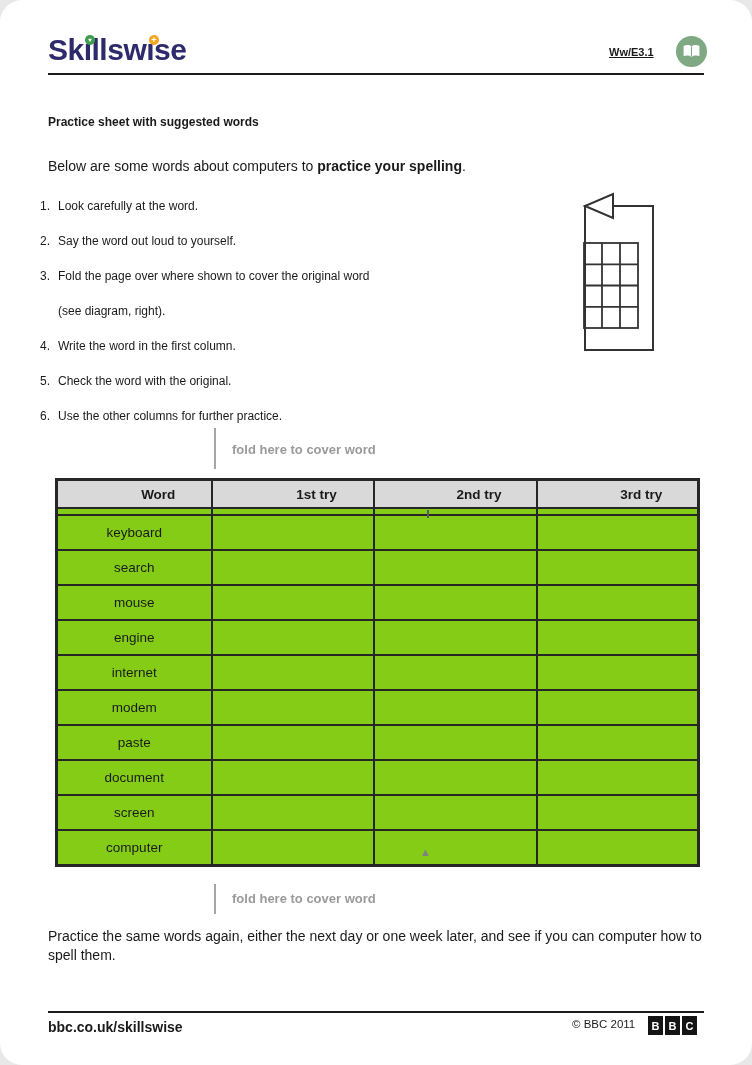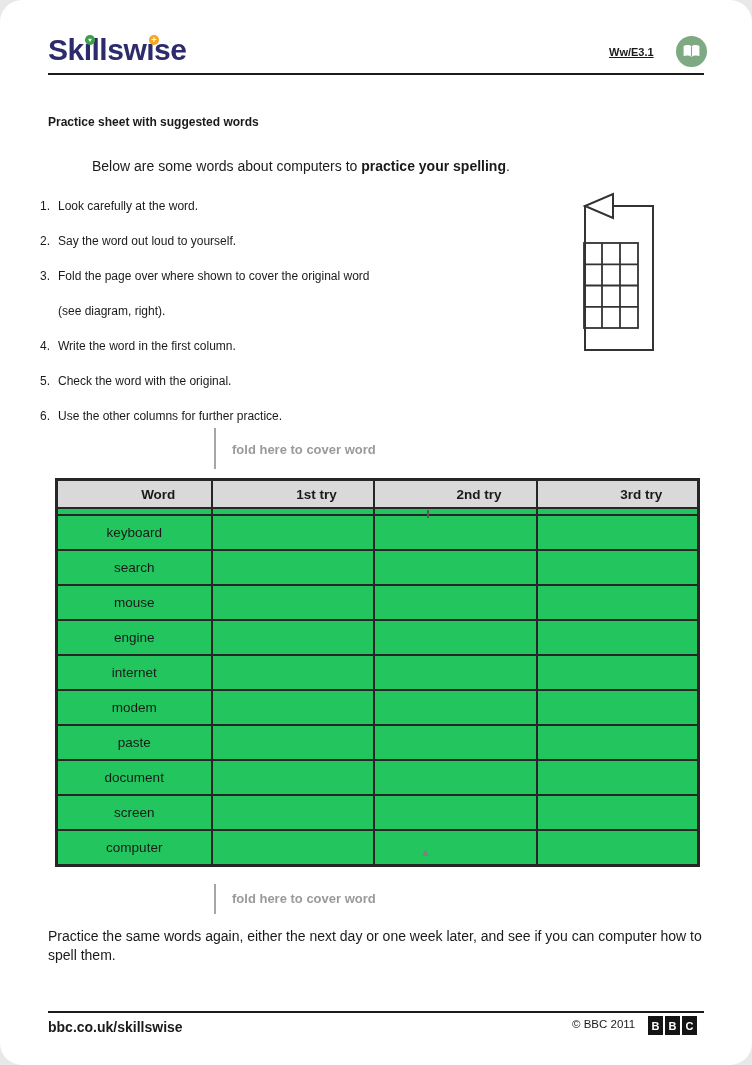--- a/index.html
+++ b/index.html
@@ -21,21 +21,21 @@
   .dot-plus{left:101px;top:1px;background:var(--logo-dot-orange,#f5a623);font-size:9px;line-height:8px;font-weight:bold;}
   .level{position:absolute;left:609px;top:46px;font-size:11px;font-weight:bold;text-decoration:underline;}
   .book-badge{
     position:absolute;left:676px;top:36px;width:31px;height:31px;border-radius:50%;
     background:var(--book-icon-green,#7ea982);display:flex;align-items:center;justify-content:center;
   }
   .rule{position:absolute;left:48px;height:2px;background:#1c1c1c;width:656px;}
   .rule-top{top:73px;}
   
   .title{position:absolute;left:48px;top:115px;font-size:12px;font-weight:bold;}
-  .intro{position:absolute;left:48px;top:158px;font-size:14px;margin-left:44px;}
+  .intro{position:absolute;left:48px;top:158px;font-size:14px;}
   .instructions{position:absolute;left:40px;top:196px;font-size:12px;}
   .instr{line-height:20px;margin-bottom:15px;}
   .instr .num{display:inline-block;width:18px;}
   .instr .cont{padding-left:18px;margin-top:15px;}
   
   .diagram{position:absolute;left:580px;top:192px;}
   
   .fold-line{position:absolute;width:2px;background:#a6a6a6;left:214px;}
   .fold-line-top{top:428px;height:41px;}
   .fold-line-bottom{top:884px;height:30px;}
@@ -48,21 +48,21 @@
   .ptable{
     position:absolute;left:55px;top:478px;border-collapse:collapse;
     border:3px solid var(--table-border,#262626);table-layout:fixed;
   }
   .ptable th,.ptable td{border:2px solid var(--table-border,#262626);padding:0;}
   .ptable th{
     height:26px;background:var(--table-header-bg,#d9d9d9);
     font-size:13.5px;font-weight:bold;text-align:center;padding-left:48px;
   }
   .ptable tr.spacer td{height:5px;border-top:2px solid var(--table-border,#262626);border-bottom:2px solid var(--table-border,#262626);}
-  .ptable td{height:33px;font-size:13.5px;text-align:center;background:#22c55e;}
+  .ptable td{height:33px;font-size:13.5px;text-align:center;background:#84cc16;}
   
   .closing{position:absolute;left:48px;top:927px;width:658px;font-size:14px;line-height:19px;}
   .rule-bottom{top:1011px;}
   .site{position:absolute;left:48px;top:1019px;font-size:14px;font-weight:bold;}
   .copyright{position:absolute;left:572px;top:1018px;font-size:11.5px;}
   .bbc-logo{position:absolute;left:648px;top:1016px;display:flex;gap:2px;}
   .bbc-block{
     width:15px;height:19px;background:#141414;color:#fff;font-size:11px;font-weight:bold;
     display:flex;align-items:center;justify-content:center;
   }

